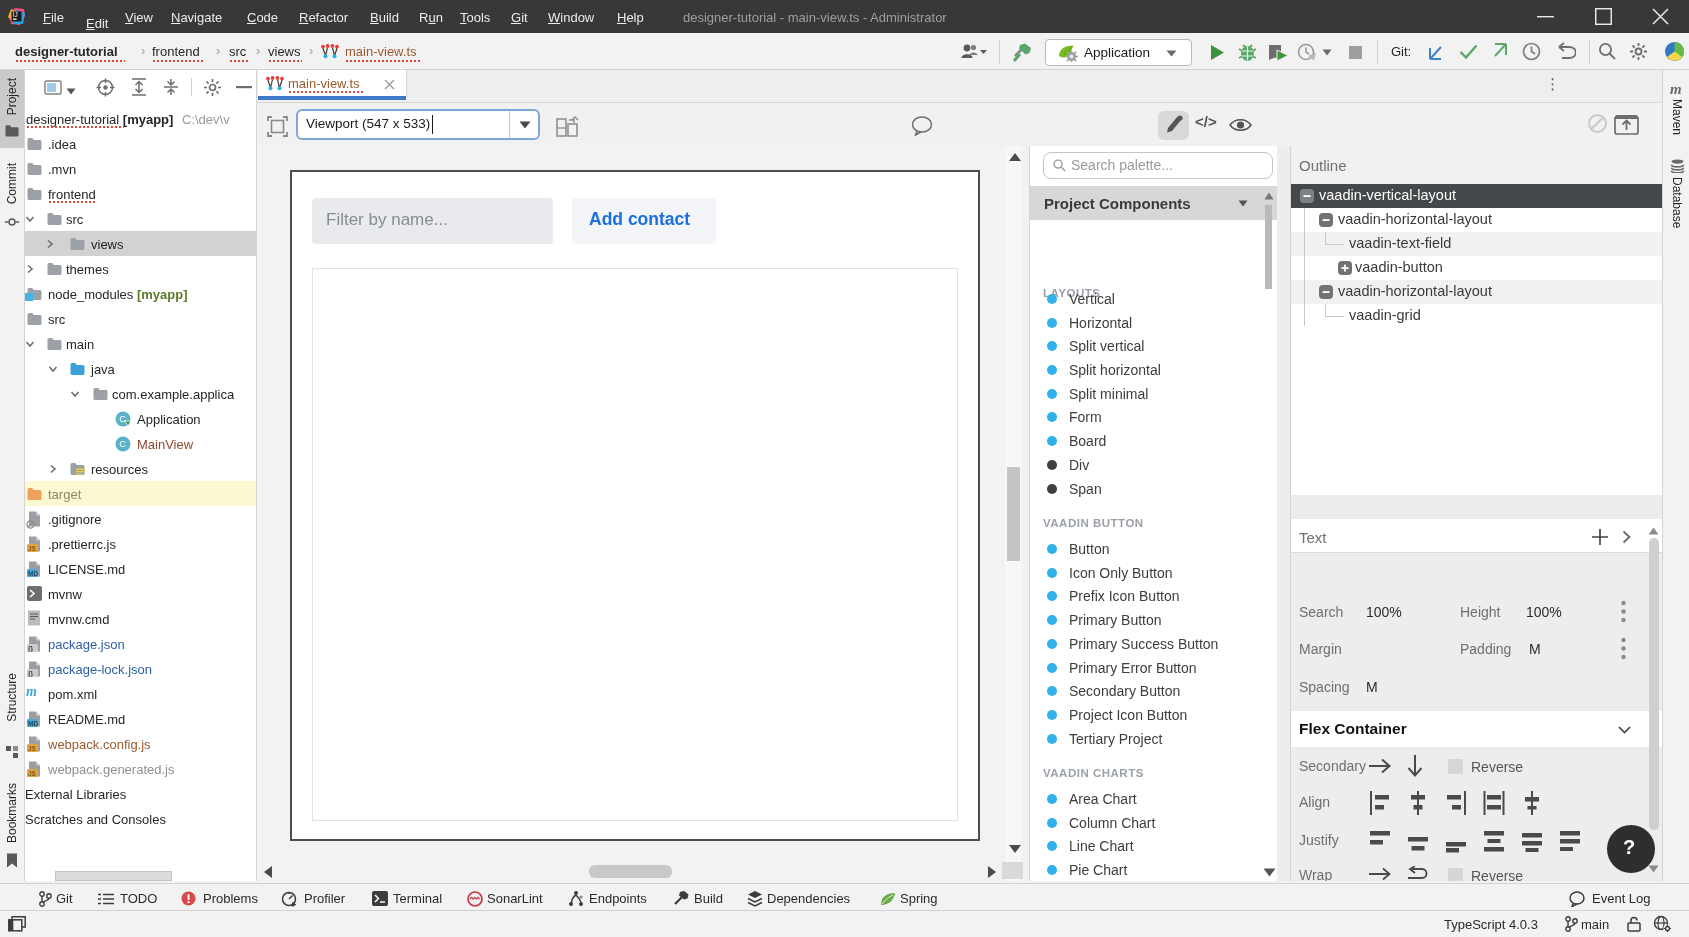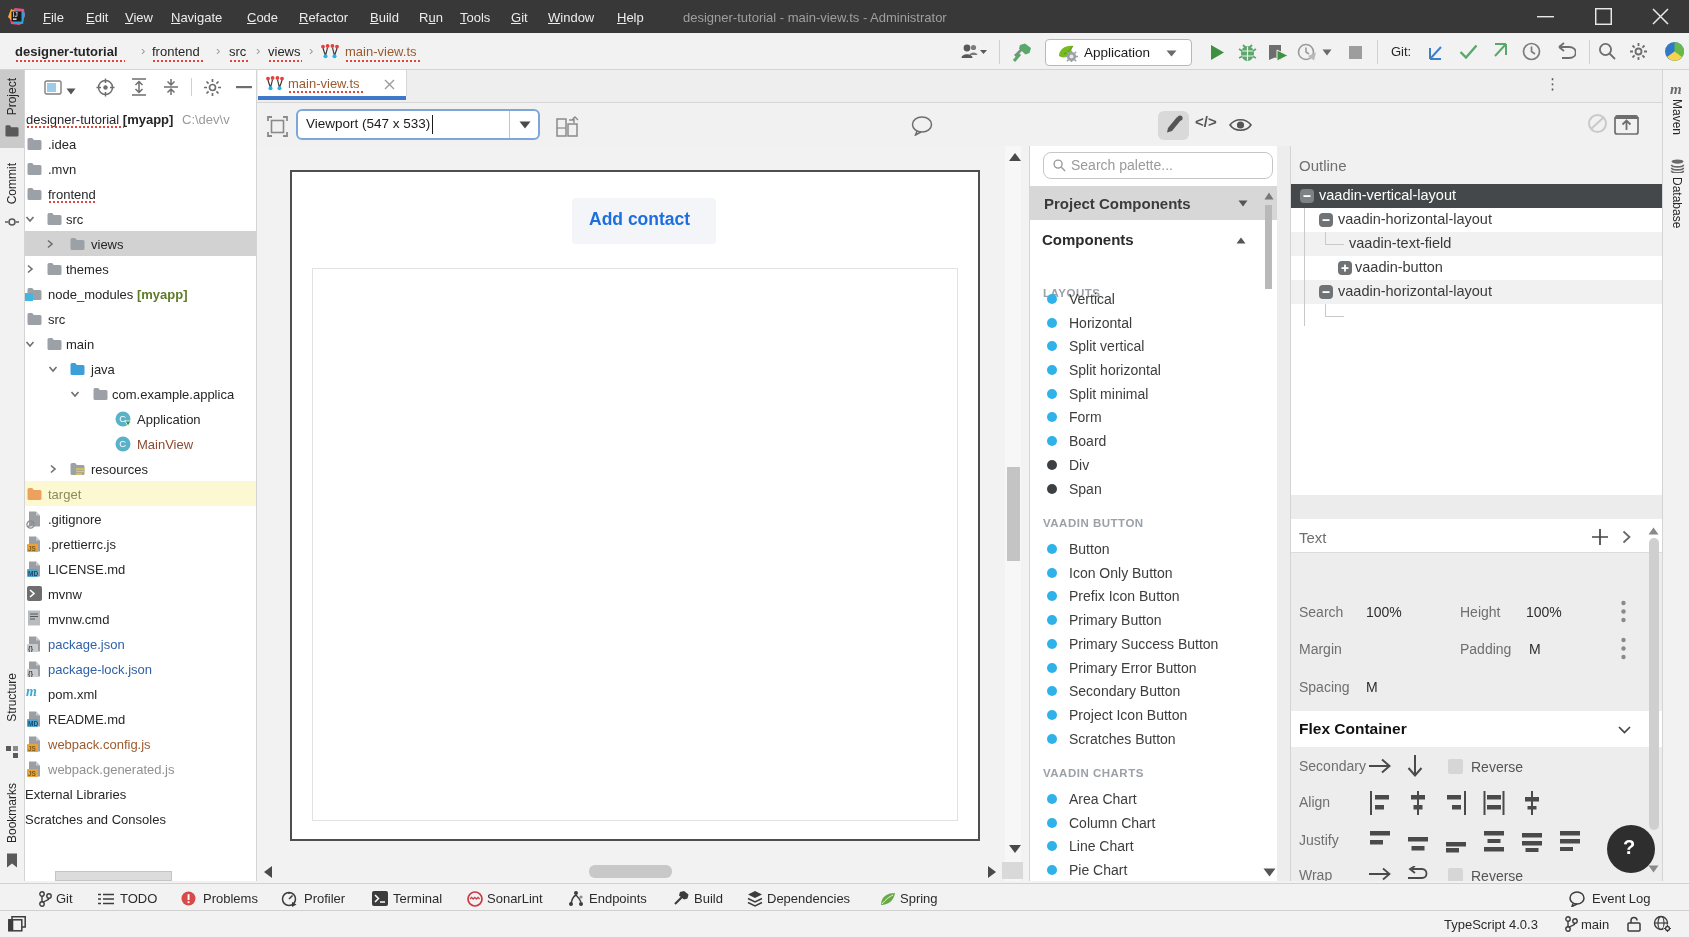--- a/index.html
+++ b/index.html
@@ -29,21 +29,21 @@
   <div class="abs" id="titlebar" style="left:0;top:0;width:1689px;height:33px;background:#383838;">
     <svg class="abs" style="left:8px;top:8px;" width="17" height="17" viewBox="0 0 17 17">
       <path d="M1 6 L7 0 L16 1 L17 8 L12 17 L3 16 Z" fill="#ec4f7d"></path>
       <path d="M0 9 L3 1 L9 4 L5 14 Z" fill="#f8a93c"></path>
       <path d="M8 2 L17 5 L15 16 L5 16 Z" fill="#29a3dd"></path>
       <rect x="3.5" y="3.5" width="10" height="10" fill="#1b1b1b"></rect>
       <rect x="5" y="10.5" width="3.6" height="1.3" fill="#fff"></rect>
       <text x="4.6" y="9.4" font-size="6.5" fill="#fff" font-family="Liberation Sans">IJ</text>
     </svg>
     <span class="abs ttl" style="left:43px;top:10px;"><span style="text-decoration:underline">F</span>ile</span>
-    <span class="abs ttl" style="left:86px;top:10px;"><span style="text-decoration:underline">E</span>dit</span>
+    <span class="abs ttl" style="left:86px;top:16px;"><span style="text-decoration:underline">E</span>dit</span>
     <span class="abs ttl" style="left:125px;top:10px;"><span style="text-decoration:underline">V</span>iew</span>
     <span class="abs ttl" style="left:171px;top:10px;"><span style="text-decoration:underline">N</span>avigate</span>
     <span class="abs ttl" style="left:247px;top:10px;"><span style="text-decoration:underline">C</span>ode</span>
     <span class="abs ttl" style="left:299px;top:10px;"><span style="text-decoration:underline">R</span>efactor</span>
     <span class="abs ttl" style="left:370px;top:10px;"><span style="text-decoration:underline">B</span>uild</span>
     <span class="abs ttl" style="left:419px;top:10px;">R<span style="text-decoration:underline">u</span>n</span>
     <span class="abs ttl" style="left:460px;top:10px;"><span style="text-decoration:underline">T</span>ools</span>
     <span class="abs ttl" style="left:511px;top:10px;"><span style="text-decoration:underline">G</span>it</span>
     <span class="abs ttl" style="left:548px;top:10px;"><span style="text-decoration:underline">W</span>indow</span>
     <span class="abs ttl" style="left:617px;top:10px;"><span style="text-decoration:underline">H</span>elp</span>
@@ -506,20 +506,23 @@
     <svg class="abs" style="left:1357px;top:10px;" width="25" height="22" viewBox="0 0 25 22">
       <path d="M1 4 V19 a2 2 0 0 0 2 2 H22 a2 2 0 0 0 2-2 V4" fill="none" stroke="#6e6e6e" stroke-width="1.7"></path>
       <path d="M1 4 a2 2 0 0 1 2-2 H22 a2 2 0 0 1 2 2 V6 H1 Z" fill="#6e6e6e"></path>
       <path d="M12.5 17 V8 M8.5 11.5 L12.5 7.5 L16.5 11.5" fill="none" stroke="#6e6e6e" stroke-width="1.8"></path>
     </svg>
   </div>
 
   <div class="abs" id="canvasarea" style="left:257px;top:146px;width:772px;height:735px;background:#f2f2f2;">
 
     <div class="abs" style="left:33px;top:24px;width:690px;height:671px;background:#fff;border:2px solid #4e4e4e;box-sizing:border-box;">
+      <div class="abs" style="left:20px;top:26px;width:241px;height:46px;background:#e9eaee;border-radius:4px;">
+        <span class="abs" style="left:14px;top:12px;font-size:17px;color:#878b92;">Filter by name...</span>
+      </div>
       <div class="abs" style="left:280px;top:26px;width:144px;height:46px;background:#f4f5f8;border-radius:4px;">
         <span class="abs" style="left:17px;top:11px;font-size:17.5px;font-weight:bold;color:#1d6fe0;">Add contact</span>
       </div>
       <div class="abs" style="left:20px;top:96px;width:646px;height:553px;background:#fff;border:1px solid #e2e2e2;box-sizing:border-box;"></div>
     </div>
 
     <div class="abs" style="left:748px;top:0px;width:16px;height:735px;background:#f7f7f7;"></div>
     <svg class="abs" style="left:751px;top:6px;" width="14" height="10" viewBox="0 0 14 10">
         <path d="M1 9 L7 1 L13 9 Z" fill="#4a4a4a"></path>
       </svg>
@@ -544,26 +547,20 @@
           <path d="M9 9 L13 13" stroke="#9a9a9a" stroke-width="1.5"></path>
         </svg>
       <span class="abs" style="left:27px;top:4px;font-size:14px;color:#9a9a9a;">Search palette...</span>
     </div>
     <div class="abs" style="left:0;top:40px;width:247px;height:34px;background:#d7d7d7;">
       <span class="abs" style="left:14px;top:9px;font-size:15px;font-weight:bold;color:#3b3b3b;">Project Components</span>
       <svg class="abs" style="left:208px;top:14px;" width="10" height="7" viewBox="0 0 10 7">
           <path d="M0.5 0.5 L9.5 0.5 L5 6.5 Z" fill="#555"></path>
         </svg>
     </div>
-    <div class="abs" style="left:0;top:74px;width:247px;height:36px;background:#fff;">
-      <span class="abs" style="left:12px;top:11px;font-size:15px;font-weight:bold;color:#2b2b2b;">Components</span>
-      <svg class="abs" style="left:206px;top:17px;" width="10" height="7" viewBox="0 0 10 7">
-          <path d="M0.5 6.5 L9.5 6.5 L5 0.5 Z" fill="#555"></path>
-        </svg>
-    </div>
     <span class="pal-hdr" style="left:13px;top:116px;margin-top:25px;">LAYOUTS</span>
     <div class="pal-item" style="top:141px;">
         <span class="pal-dot" style="left:17px;background:#2fb1ea;"></span>
         <span class="pal-txt" style="left:39px;">Vertical</span>
       </div>
     <div class="pal-item" style="top:165px;">
         <span class="pal-dot" style="left:17px;background:#2fb1ea;"></span>
         <span class="pal-txt" style="left:39px;">Horizontal</span>
       </div>
     <div class="pal-item" style="top:188px;">
@@ -622,21 +619,21 @@
     <div class="pal-item" style="top:533px;">
         <span class="pal-dot" style="left:17px;background:#2fb1ea;"></span>
         <span class="pal-txt" style="left:39px;">Secondary Button</span>
       </div>
     <div class="pal-item" style="top:557px;">
         <span class="pal-dot" style="left:17px;background:#2fb1ea;"></span>
         <span class="pal-txt" style="left:39px;">Project Icon Button</span>
       </div>
     <div class="pal-item" style="top:581px;">
         <span class="pal-dot" style="left:17px;background:#2fb1ea;"></span>
-        <span class="pal-txt" style="left:39px;">Scratches Button</span>
+        <span class="pal-txt" style="left:39px;">Tertiary Project</span>
       </div>
     <span class="pal-hdr" style="left:13px;top:621px;">VAADIN CHARTS</span>
     <div class="pal-item" style="top:641px;">
         <span class="pal-dot" style="left:17px;background:#2fb1ea;"></span>
         <span class="pal-txt" style="left:39px;">Area Chart</span>
       </div>
     <div class="pal-item" style="top:665px;">
         <span class="pal-dot" style="left:17px;background:#2fb1ea;"></span>
         <span class="pal-txt" style="left:39px;">Column Chart</span>
       </div>
@@ -687,20 +684,23 @@
           <rect x="6.1" y="3.6" width="1.8" height="7" fill="#fff"></rect>
         </svg>
       <span class="abs" style="left:64px;top:3px;font-size:14.5px;color:#3a3a3a;">vaadin-button</span>
     </div>
     <div class="abs" style="left:0;top:134px;width:372px;height:24px;background:#f1f1f1;">
       <svg class="abs" style="left:28px;top:5px;" width="14" height="14" viewBox="0 0 14 14">
           <rect width="14" height="14" rx="4" fill="#6f7375"></rect>
           <rect x="3.5" y="6.2" width="7" height="1.8" fill="#fff"></rect>
         </svg>
       <span class="abs" style="left:47px;top:3px;font-size:14.5px;color:#3a3a3a;">vaadin-horizontal-layout</span>
+    </div>
+    <div class="abs" style="left:0;top:158px;width:372px;height:24px;background:#fff;">
+      <span class="abs" style="left:58px;top:3px;font-size:14.5px;color:#3a3a3a;">vaadin-grid</span>
     </div>
     <div class="abs" style="left:0;top:349px;width:372px;height:24px;background:#ececec;"></div>
 
     <div class="abs" style="left:13px;top:62px;width:1px;height:118px;background:#c9c9c9;"></div>
     <div class="abs" style="left:34px;top:86px;width:1px;height:12px;background:#c9c9c9;"></div>
     <div class="abs" style="left:34px;top:98px;width:19px;height:1px;background:#c9c9c9;"></div>
     <div class="abs" style="left:34px;top:158px;width:1px;height:12px;background:#c9c9c9;"></div>
     <div class="abs" style="left:34px;top:170px;width:19px;height:1px;background:#c9c9c9;"></div>
   </div>
 

